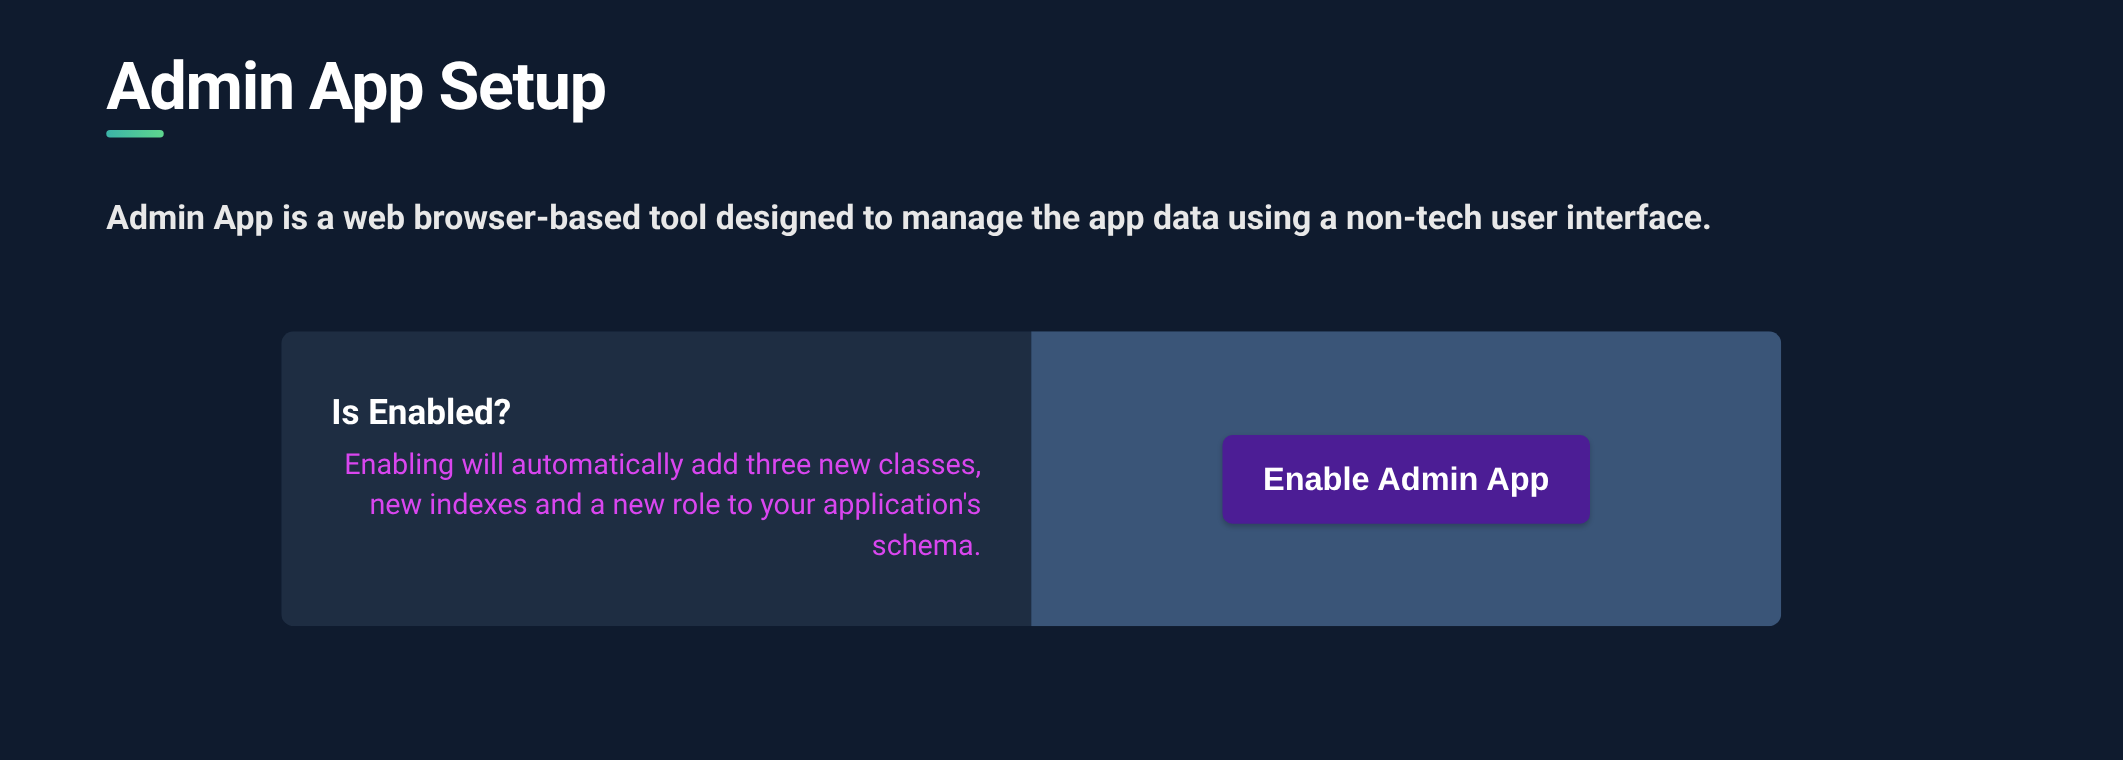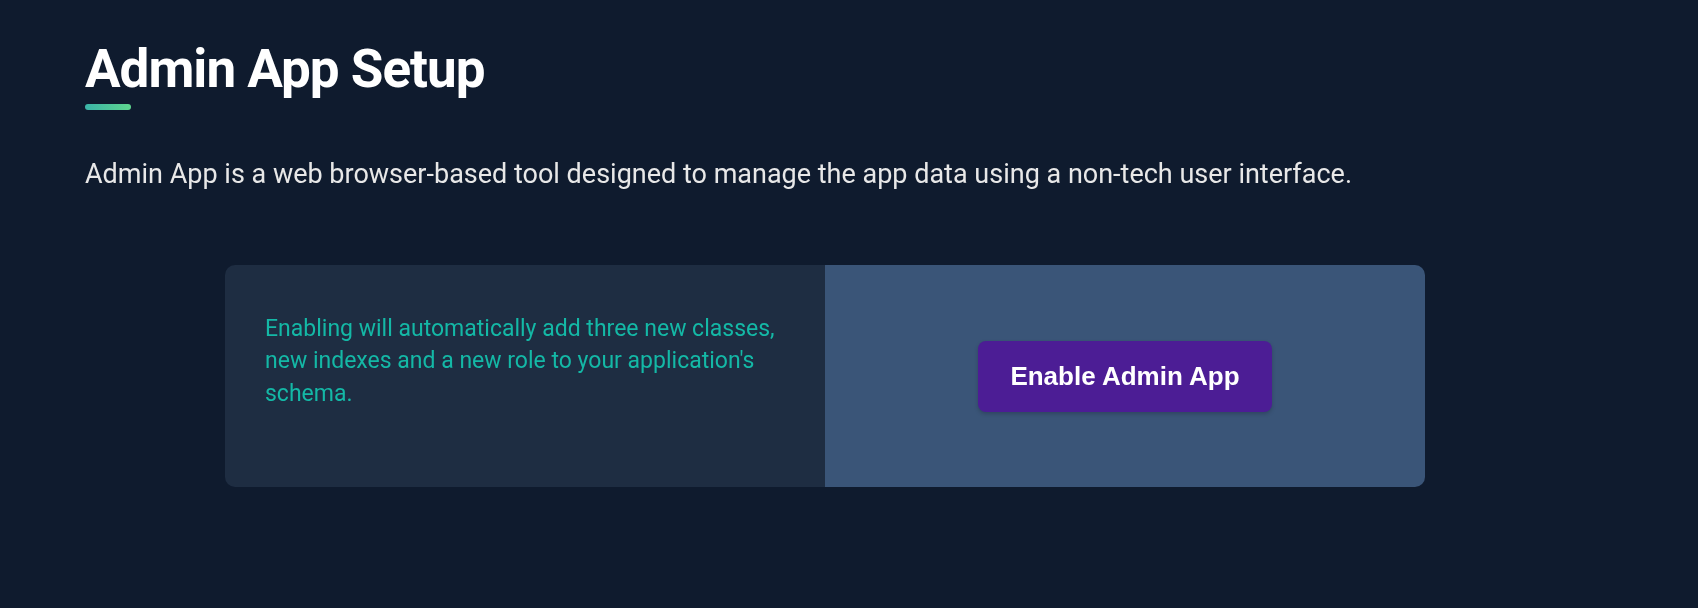--- a/index.html
+++ b/index.html
@@ -27,21 +27,21 @@
       width: 46px;
       height: 6px;
       background: linear-gradient(90deg, #3bb4a8 0%, #5ed68e 100%);
       border-radius: 3px;
       margin-top: 6px;
       margin-bottom: 48px;
     }
     .page-description {
       font-size: 27px;
       color: #e8e8e8;
-      font-weight: 400;
+      font-weight: 700;
       margin-bottom: 75px;
     }
     .card {
       display: flex;
       width: 1200px;
       margin-left: 140px;
       border-radius: 10px;
       overflow: hidden;
       min-height: 222px;
     }
@@ -60,23 +60,24 @@
     }
     .card-heading {
       font-size: 28px;
       font-weight: 700;
       color: #ffffff;
       margin-bottom: 10px;
     }
     .card-text {
       font-size: 23px;
       font-weight: 400;
-      color: #14b8a6;
+      color: #d946ef;
       line-height: 1.4;
       max-width: 530px;
+      text-align: right;
     }
     .enable-button {
       background-color: #4c1d95;
       color: #ffffff;
       border: none;
       padding: 20px 32px;
       font-size: 26px;
       font-weight: 600;
       border-radius: 8px;
       cursor: pointer;
@@ -86,18 +87,19 @@
 </head>
 <body>
 
 <h1 class="page-title">Admin App Setup</h1>
 <div class="title-underline"></div>
 
 <p class="page-description">Admin App is a web browser-based tool designed to manage the app data using a non-tech user interface.</p>
 
 <div class="card">
   <div class="card-left">
+    <h2 class="card-heading">Is Enabled?</h2>
     <p class="card-text">Enabling will automatically add three new classes, new indexes and a new role to your application's schema.</p>
   </div>
   <div class="card-right">
     <button class="enable-button">Enable Admin App</button>
   </div>
 </div>
 
 </body></html>

